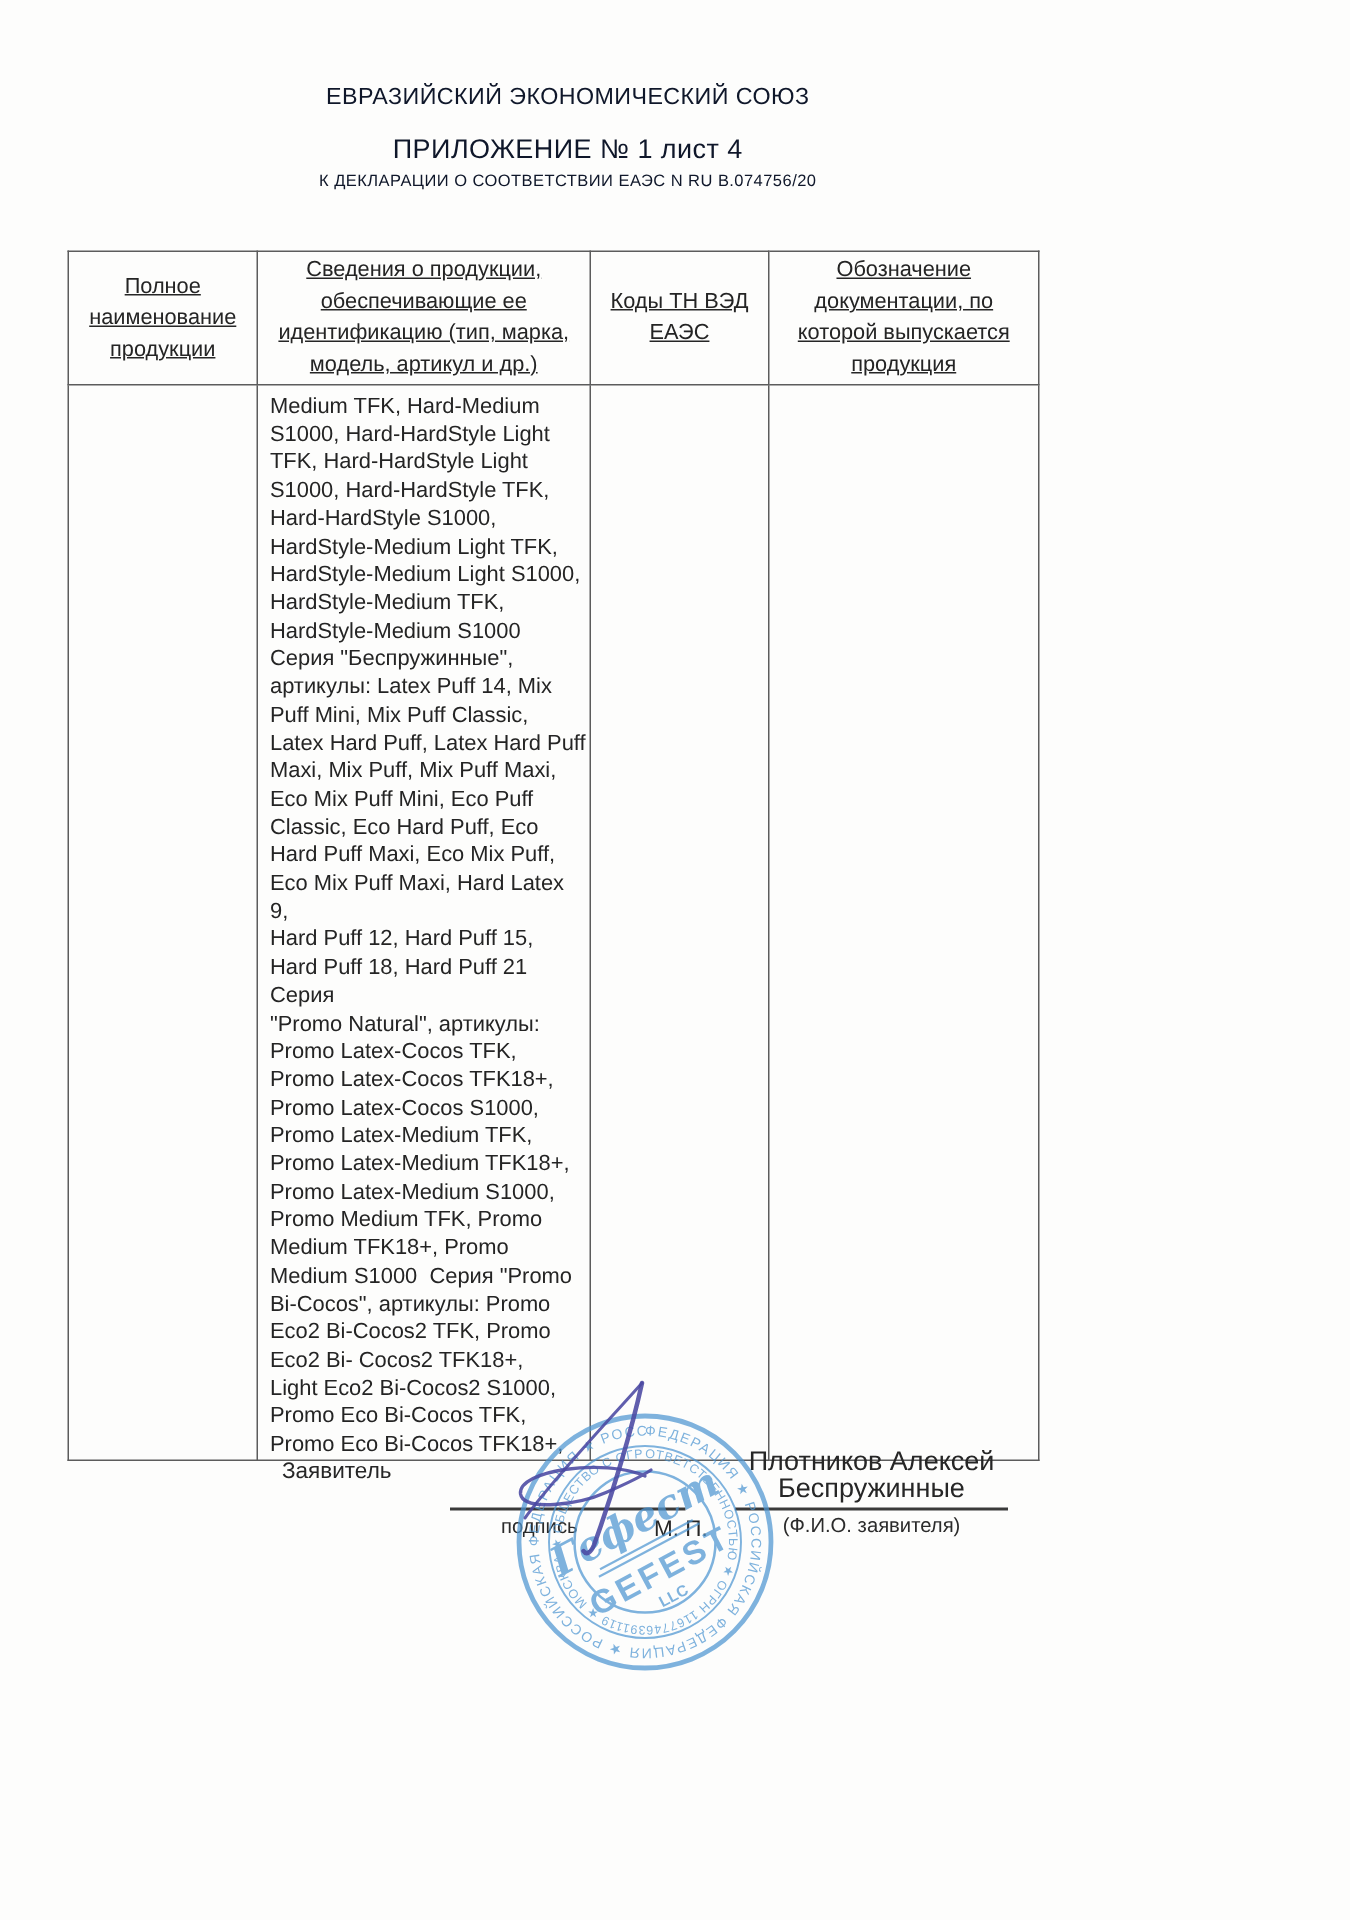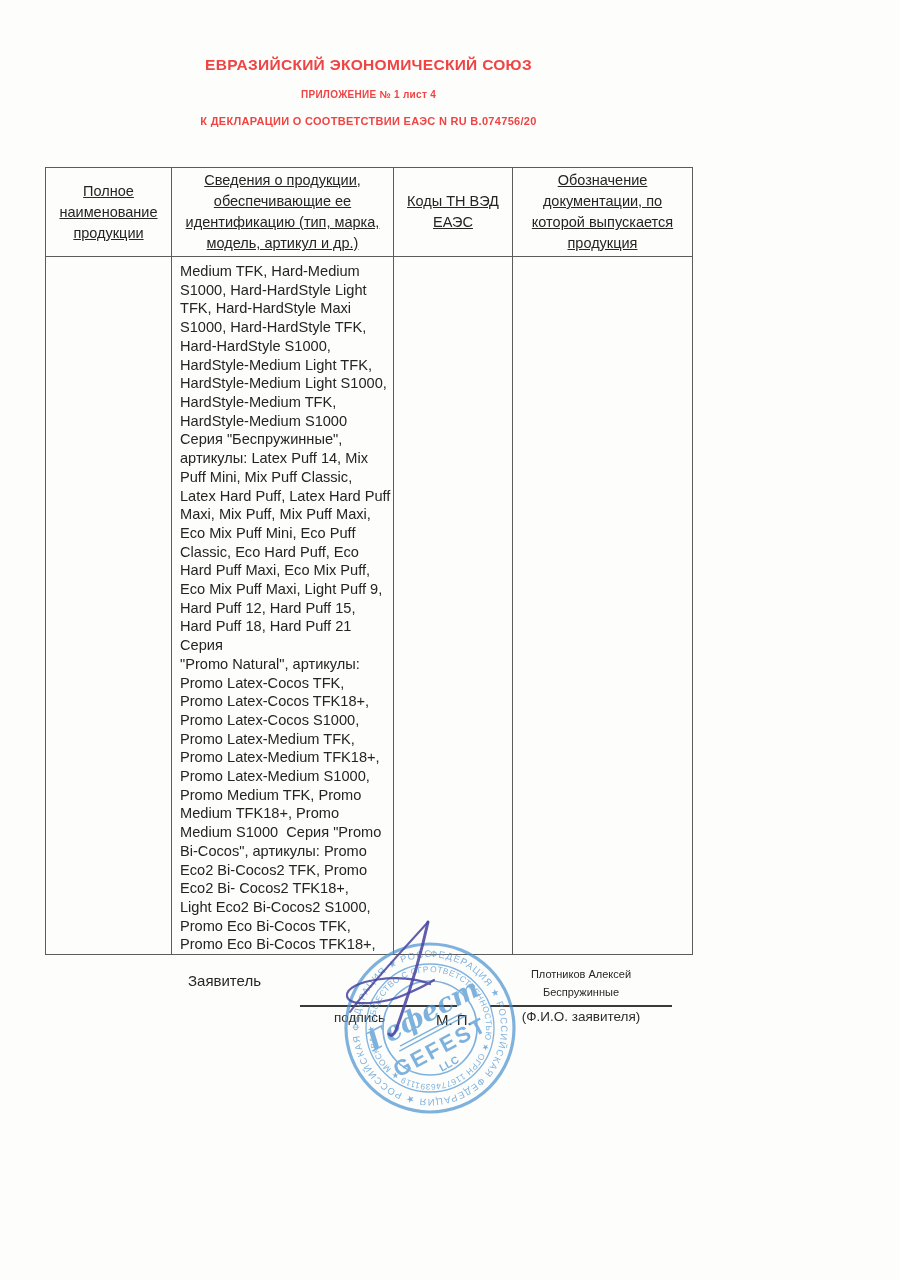--- a/index.html
+++ b/index.html
@@ -5,23 +5,23 @@
   * { margin:0; padding:0; box-sizing:border-box; }
   html,body { background:#ffffff; }
   .page {
     position:relative; width:900px; height:1280px;
     background:#fdfdfc; overflow:hidden;
     font-family:"Liberation Sans", sans-serif;
     color:#262626;
   }
   
   .titles { position:absolute; left:45px; top:0; width:647px; text-align:center; }
-  .title { position:absolute; left:0; width:100%; font-weight:bold; color:#ef4444; letter-spacing:.3px; }
+  .title { position:absolute; left:10px; width:100%; font-weight:normal; color:#0f172a; letter-spacing:.3px; }
   .title-1 { top:56px;  font-size:15.5px; }
-  .title-2 { top:89px;  font-size:10px; }
+  .title-2 { top:89px;  font-size:18px; }
   .title-3 { top:115px; font-size:11px; }
   
   table.decl {
     position:absolute; left:45px; top:167px; width:647px;
     border-collapse:collapse; table-layout:fixed;
   }
   table.decl th, table.decl td {
     border:1.5px solid #5c5c5c; vertical-align:middle;
     font-weight:400; color:#242424;
   }
@@ -32,21 +32,21 @@
   .ident { padding:5px 2px 0 8px; font-size:14.6px; line-height:18.7px; }
   .ident div { white-space:pre-wrap; }
   
   .sig-label   { position:absolute; left:188px; top:972px; font-size:15px; }
   .sig-line    { position:absolute; height:0; border-top:2px solid #3a3a3a; }
   .sig-line-1  { left:300px; top:1005px; width:157px; }
   .sig-line-2  { left:490px; top:1005px; width:182px; }
   .sig-caption { position:absolute; left:334px; top:1010px; font-size:13.5px; color:#2b2b2b;text-align:right; }
   .seal-caption{ position:absolute; left:436px; top:1011px; font-size:15px;text-align:right; }
   .name-block  { position:absolute; left:488px; top:966px; width:186px; text-align:center;
-                 font-size:11px; line-height:17.5px; }
+                 font-size:18px; line-height:17.5px; }
   .name-caption{ position:absolute; left:490px; top:1009px; width:182px; text-align:center;
                  font-size:13.5px; color:#2b2b2b; }
   
   svg.stamp    { position:absolute; left:330px; top:928px; width:200px; height:200px; }
   svg.autograph{ position:absolute; left:318px; top:902px; width:130px; height:145px; }
   .stamp-ink   { opacity:.72; }
   .autograph path { fill:none; stroke:#4a48a2; stroke-linecap:round; opacity:.88; }
 </style>
 </head>
 <body>
@@ -74,36 +74,36 @@
         <th>Обозначение документации, по которой выпускается продукция</th>
       </tr>
     </thead>
     <tbody>
       <tr>
         <td></td>
         <td>
           <div class="ident">
               <div>Medium TFK, Hard-Medium</div>
               <div>S1000, Hard-HardStyle Light</div>
-              <div>TFK, Hard-HardStyle Maxi</div>
+              <div>TFK, Hard-HardStyle Light</div>
               <div>S1000, Hard-HardStyle TFK,</div>
               <div>Hard-HardStyle S1000,</div>
               <div>HardStyle-Medium Light TFK,</div>
               <div>HardStyle-Medium Light S1000,</div>
               <div>HardStyle-Medium TFK,</div>
               <div>HardStyle-Medium S1000</div>
               <div>Серия "Беспружинные",</div>
               <div>артикулы: Latex Puff 14, Mix</div>
               <div>Puff Mini, Mix Puff Classic,</div>
               <div>Latex Hard Puff, Latex Hard Puff</div>
               <div>Maxi, Mix Puff, Mix Puff Maxi,</div>
               <div>Eco Mix Puff Mini, Eco Puff</div>
               <div>Classic, Eco Hard Puff, Eco</div>
               <div>Hard Puff Maxi, Eco Mix Puff,</div>
-              <div>Eco Mix Puff Maxi, Light Puff 9,</div>
+              <div>Eco Mix Puff Maxi, Hard Latex 9,</div>
               <div>Hard Puff 12, Hard Puff 15,</div>
               <div>Hard Puff 18, Hard Puff 21</div>
               <div>Серия</div>
               <div>"Promo Natural", артикулы:</div>
               <div>Promo Latex-Cocos TFK,</div>
               <div>Promo Latex-Cocos TFK18+,</div>
               <div>Promo Latex-Cocos S1000,</div>
               <div>Promo Latex-Medium TFK,</div>
               <div>Promo Latex-Medium TFK18+,</div>
               <div>Promo Latex-Medium S1000,</div>

